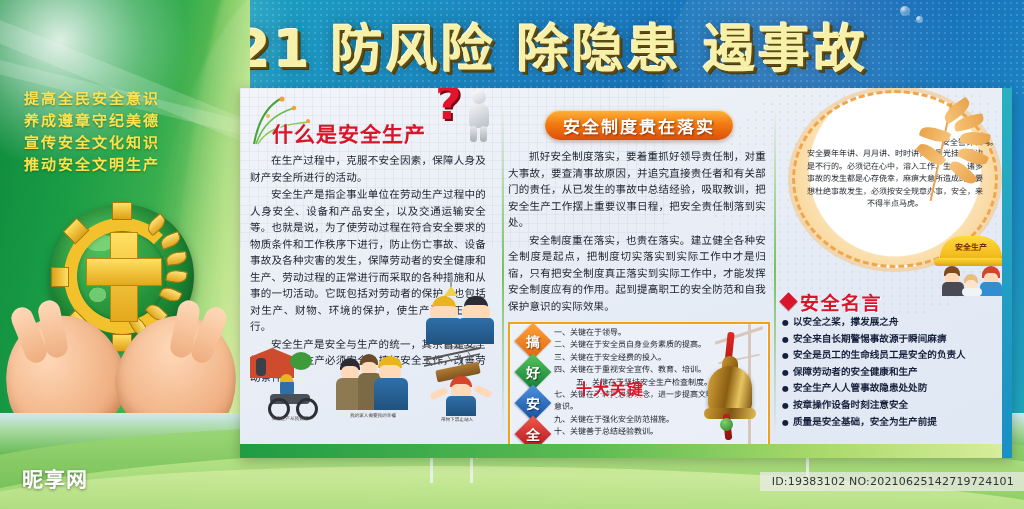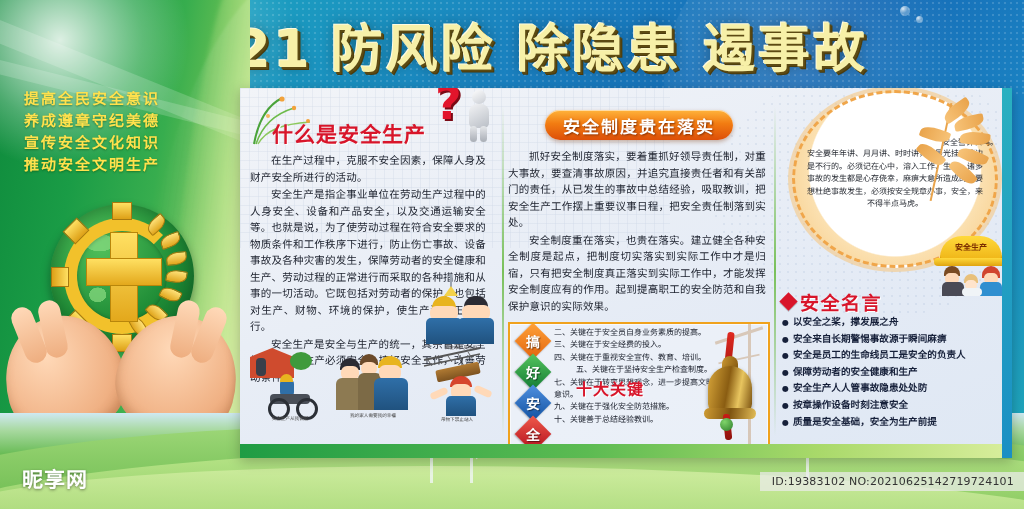--- a/index.html
+++ b/index.html
@@ -452,20 +452,21 @@
           </div>
           <div class="dia" style="background:linear-gradient(135deg,#4f90e0,#11509f);">
             <b>安</b>
           </div>
           <div class="dia" style="background:linear-gradient(135deg,#ef5a4a,#b10c1c);">
             <b>全</b>
           </div>
         </div>
 
         <div class="keylist">
+          <div>一、关键在于领导。</div>
           <div>二、关键在于安全员自身业务素质的提高。</div>
           <div>三、关键在于安全经费的投入。</div>
           <div>四、关键在于重视安全宣传、教育、培训。</div>
           <div class="wrap2" style="text-indent:0;text-align:center;">五、关键在于坚持安全生产检查制度。</div>
           <div class="wrap2" style="text-indent:0;">七、关键在于转变思想观念，进一步提高文明安全意识。</div>
           <div>九、关键在于强化安全防范措施。</div>
           <div>十、关键善于总结经验教训。</div>
         </div>
 
         <div class="bigkey">十大关键</div>

